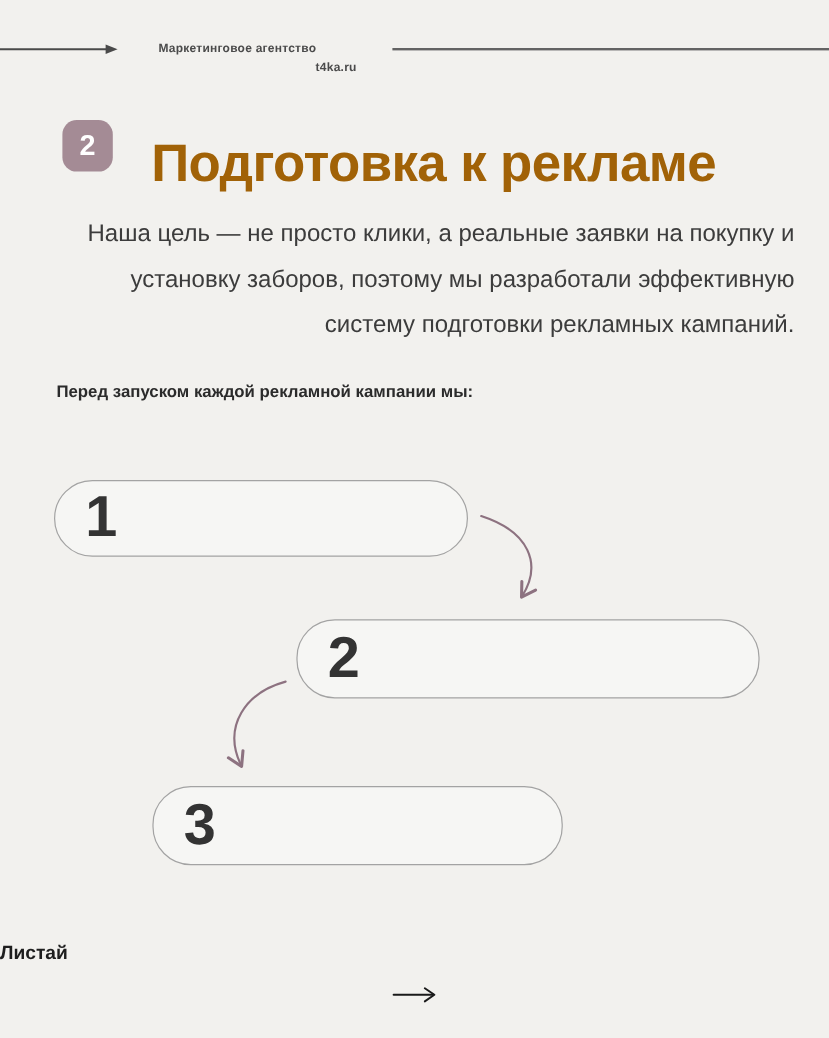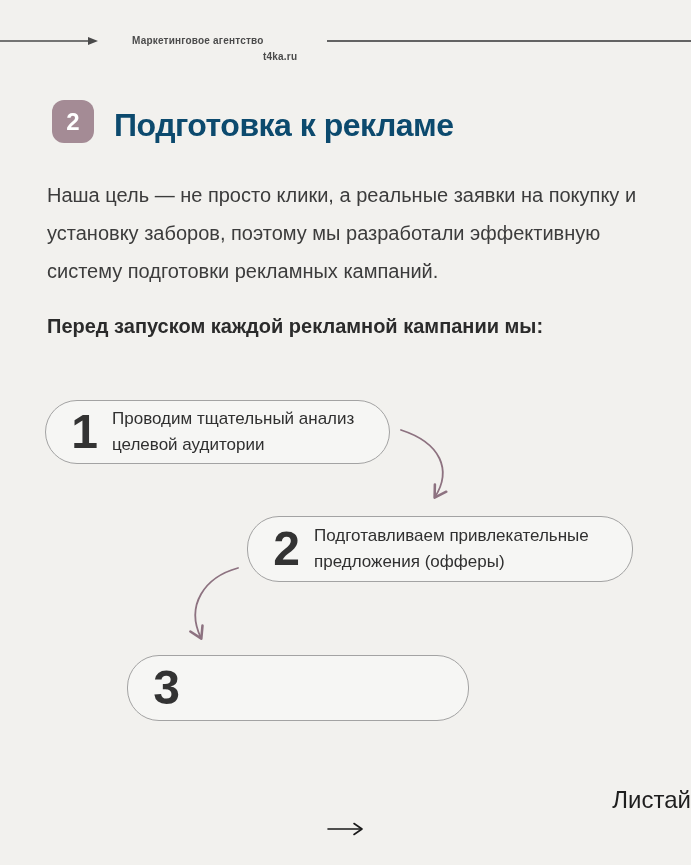--- a/index.html
+++ b/index.html
@@ -17,33 +17,33 @@
   .top-line { position:absolute; left:327px; right:0; top:40px; height:1.5px; background:#636363; }
 
   
   .badge {
     position:absolute; left:52px; top:100px; width:42px; height:43px;
     background:#a48b95; border-radius:12px; color:#ffffff;
     font-weight:700; font-size:24px;
     display:flex; align-items:center; justify-content:center;
   }
   .title {
-    position:absolute; left:110px; top:99px; margin:4px;
-    font-size:32px; line-height:44px; font-weight:700; color:#0c4a6e;
+    position:absolute; left:110px; top:99px; margin:16px;
+    font-size:44px; line-height:44px; font-weight:700; color:#a16207;
     letter-spacing:-0.5px; white-space:nowrap;
   }
 
   
   .intro {
     position:absolute; left:47px; top:176px; width:615px; margin:0;
-    font-size:20px; line-height:38px; color:#3c3c3c;
+    font-size:20px; line-height:38px; color:#3c3c3c;text-align:right;
   }
   .subheading {
     position:absolute; left:47px; top:312px; margin:0;
-    font-size:20px; line-height:28px; font-weight:700; color:#2b2b2b; white-space:nowrap;
+    font-size:14px; line-height:28px; font-weight:700; color:#2b2b2b; white-space:nowrap;
   }
 
   
   .step {
     position:absolute; box-sizing:border-box;
     border:1.2px solid #a3a3a3; border-radius:32px;
     background:rgba(255,255,255,0.35);
     display:flex; align-items:center; gap:12px;
     padding:0 16px 0 22px;
   }
@@ -54,22 +54,22 @@
     flex:0 0 auto; width:32px; text-align:center;
     font-size:48px; font-weight:700; line-height:1; color:#333333;
     letter-spacing:-1px;
   }
   .step-text { font-size:17px; line-height:26px; color:#303030; }
 
   .connectors { position:absolute; left:0; top:0; pointer-events:none; }
 
   
   .footer-label {
-    position:absolute; left:0; top:786px; width:100%; text-align:right;
-    font-size:24px; font-weight:400; color:#1e1e1e;
+    position:absolute; left:0; top:786px; width:100%; text-align:left;
+    font-size:16px; font-weight:700; color:#1e1e1e;
   }
   .footer-arrow { position:absolute; left:325px; top:821px; }
 </style>
 </head>
 <body>
 
 <div class="page">
 
   <svg class="top-arrow" width="102" height="14" viewBox="0 0 102 14">
     <line x1="0" y1="7" x2="89" y2="7" stroke="#4a4a4a" stroke-width="1.6"></line>
@@ -93,25 +93,23 @@
       <marker id="curvehead" viewBox="0 0 12 12" refX="9" refY="6" markerWidth="10" markerHeight="10" orient="auto">
         <path d="M2,1.5 L9.5,6 L2,10.5" fill="none" stroke="#8d7280" stroke-width="1.7" stroke-linecap="round" stroke-linejoin="round"></path>
       </marker>
     </defs>
     <path d="M401,430 C441,443 452,470 435,497" fill="none" stroke="#8d7280" stroke-width="1.8" stroke-linecap="round" marker-end="url(#curvehead)"></path>
     <path d="M238,568 C205,577 185,605 201,638" fill="none" stroke="#8d7280" stroke-width="1.8" stroke-linecap="round" marker-end="url(#curvehead)"></path>
   </svg>
 
   <div class="step step-1">
     <span class="step-number">1</span>
-    <span class="step-text">Проводим тщательный анализ целевой аудитории</span>
   </div>
   <div class="step step-2">
     <span class="step-number">2</span>
-    <span class="step-text">Подготавливаем привлекательные предложения (офферы)</span>
   </div>
   <div class="step step-3">
     <span class="step-number">3</span>
   </div>
 
   <div class="footer-label">Листай</div>
   <svg class="footer-arrow" width="42" height="16" viewBox="0 0 42 16">
     <line x1="3" y1="8" x2="36" y2="8" stroke="#1a1a1a" stroke-width="1.6" stroke-linecap="round"></line>
     <path d="M29,2.5 L37,8 L29,13.5" fill="none" stroke="#1a1a1a" stroke-width="1.6" stroke-linecap="round" stroke-linejoin="round"></path>
   </svg>

